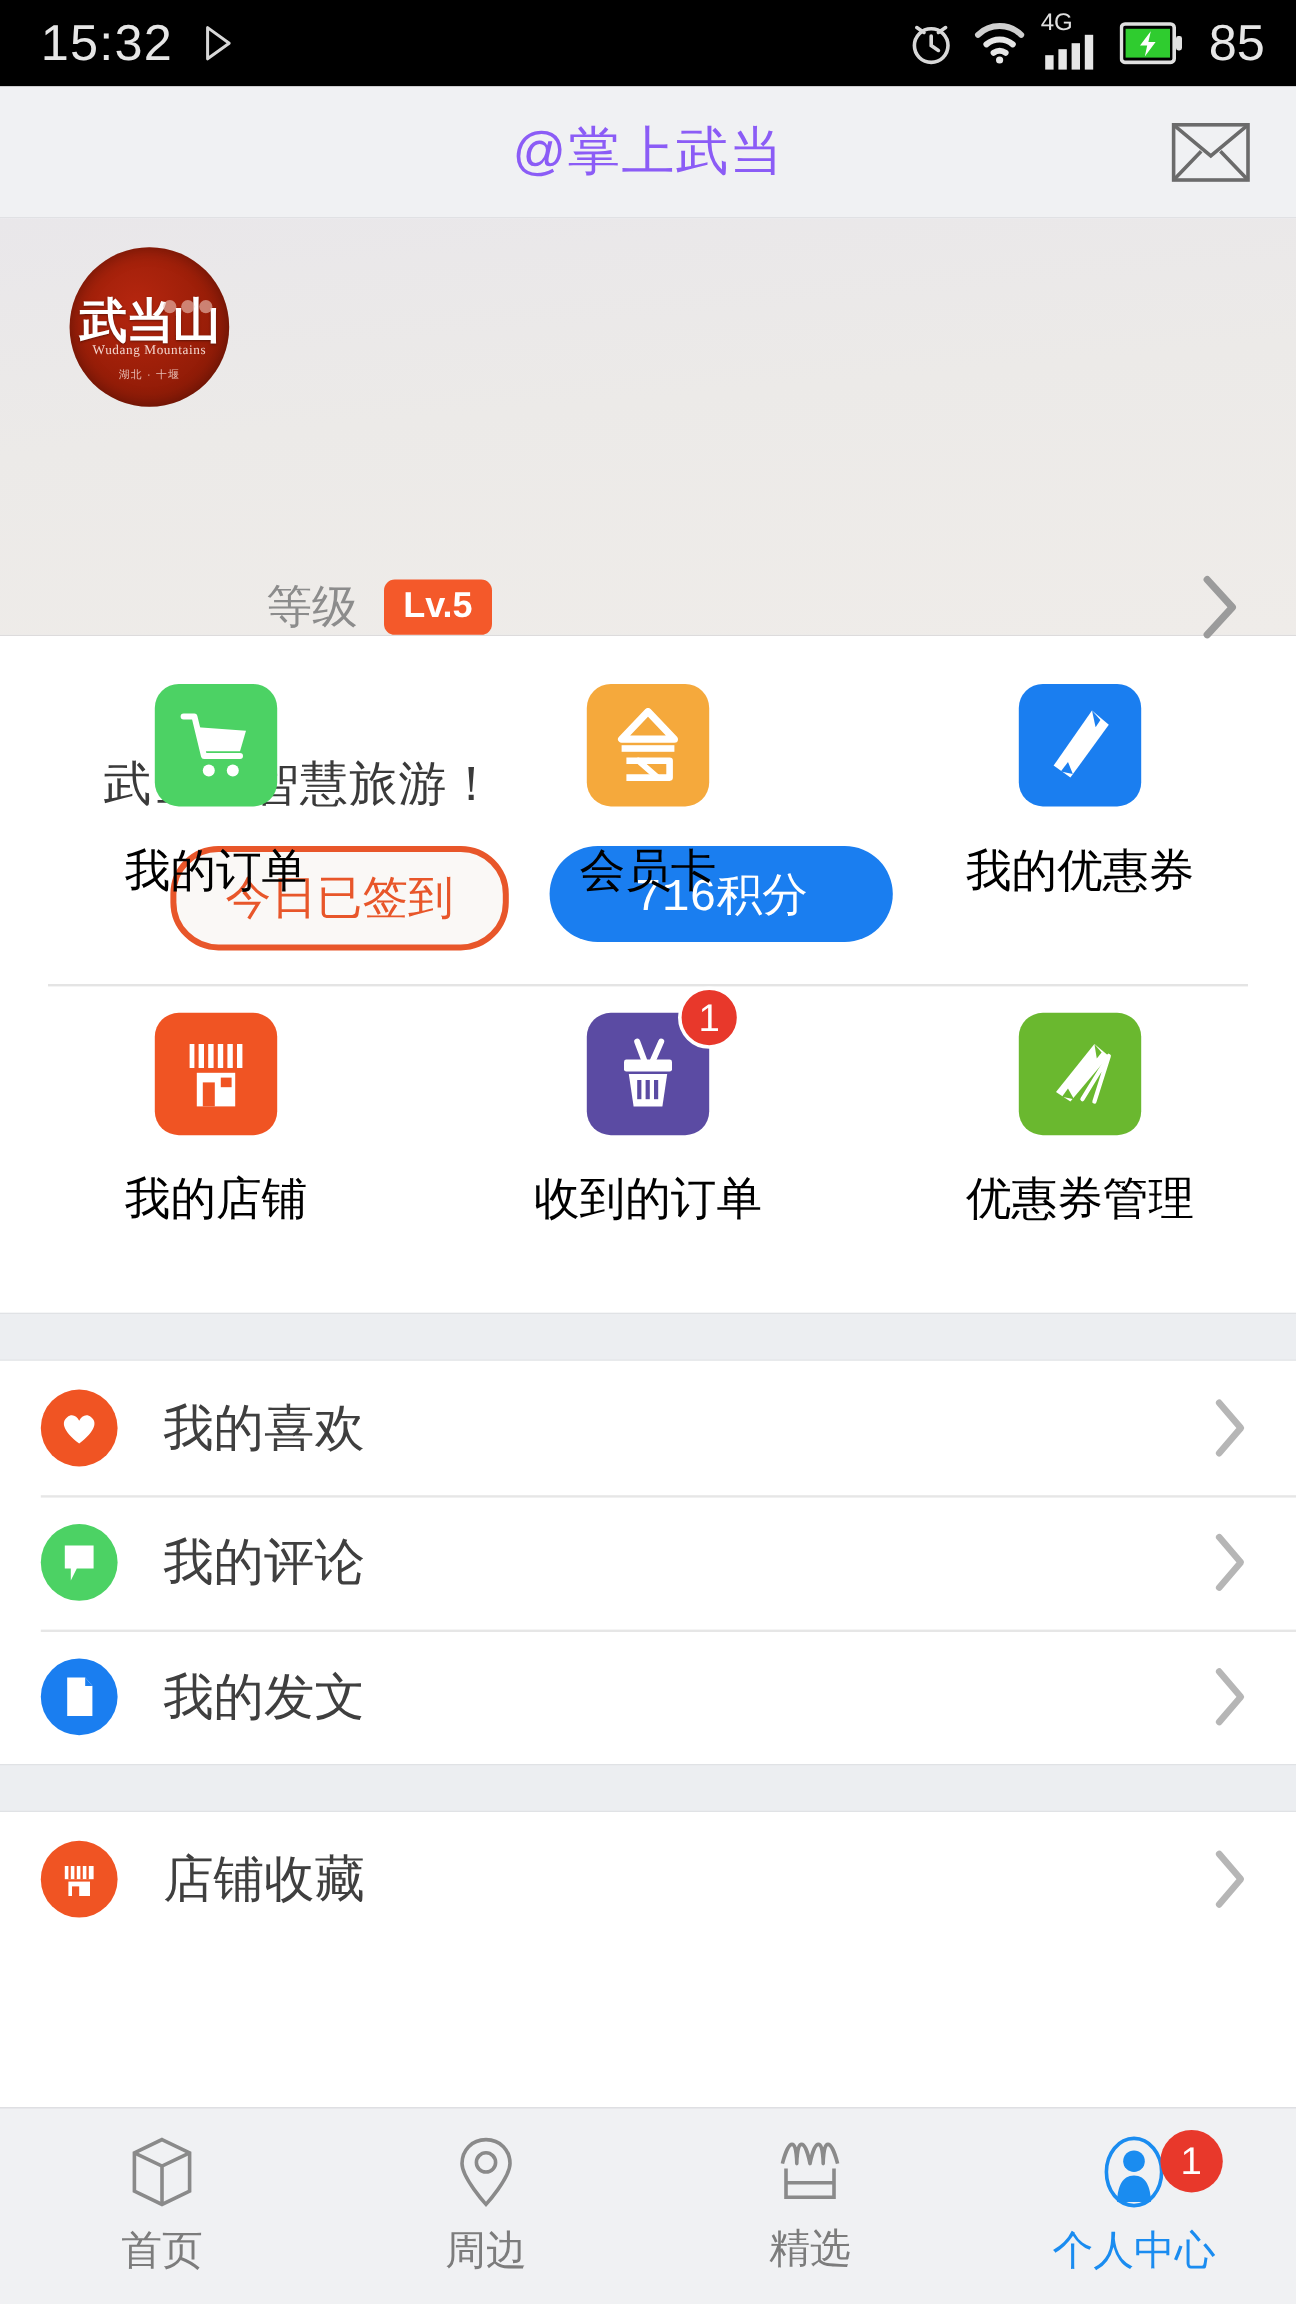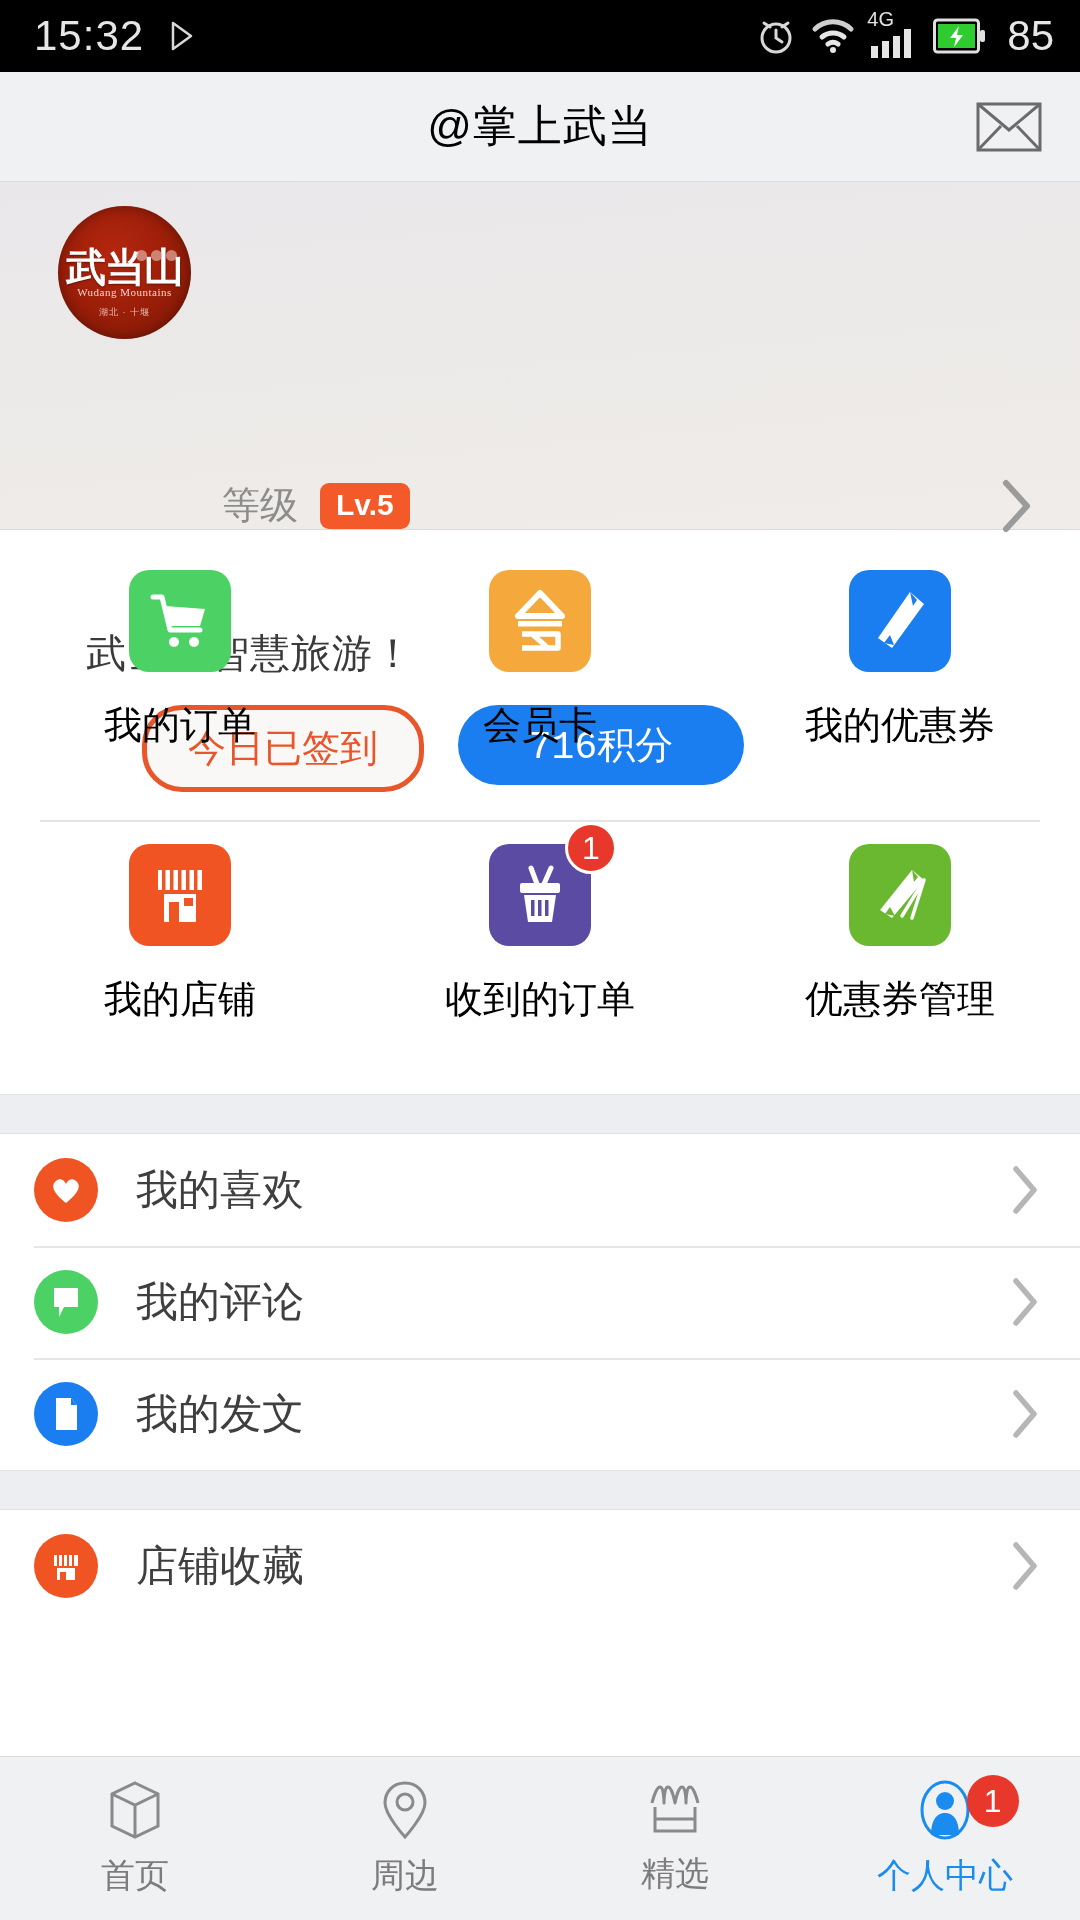--- a/index.html
+++ b/index.html
@@ -21,21 +21,21 @@
   .sb-time { font-size:42px; letter-spacing:1px; font-weight:400; color:#e6e6e6; }
   .sb-right { display:flex; align-items:center; gap:14px; }
   .sb-batt-num { font-size:42px; color:#e6e6e6; margin-left:6px; }
 
   
   .titlebar {
     position:relative; height:110px; background:#f0f1f3;
     display:flex; align-items:center; justify-content:center;
     border-bottom:1px solid #dcdde0;
   }
-  .title-text { font-size:44px; color:#000000; letter-spacing:1px; }
+  .title-text { font-size:44px; color:#8b5cf6; letter-spacing:1px; }
   .mail-btn { position:absolute; right:36px; top:50%; transform:translateY(-50%);
               width:70px; height:56px; display:flex; align-items:center; justify-content:center; }
 
   
   .profile {
     position:relative; height:348px;
     background:linear-gradient(175deg,#e9e7ea 0%, #eceae8 45%, #efece9 100%);
     border-bottom:1px solid #dddbdc;
   }
   .avatar {

